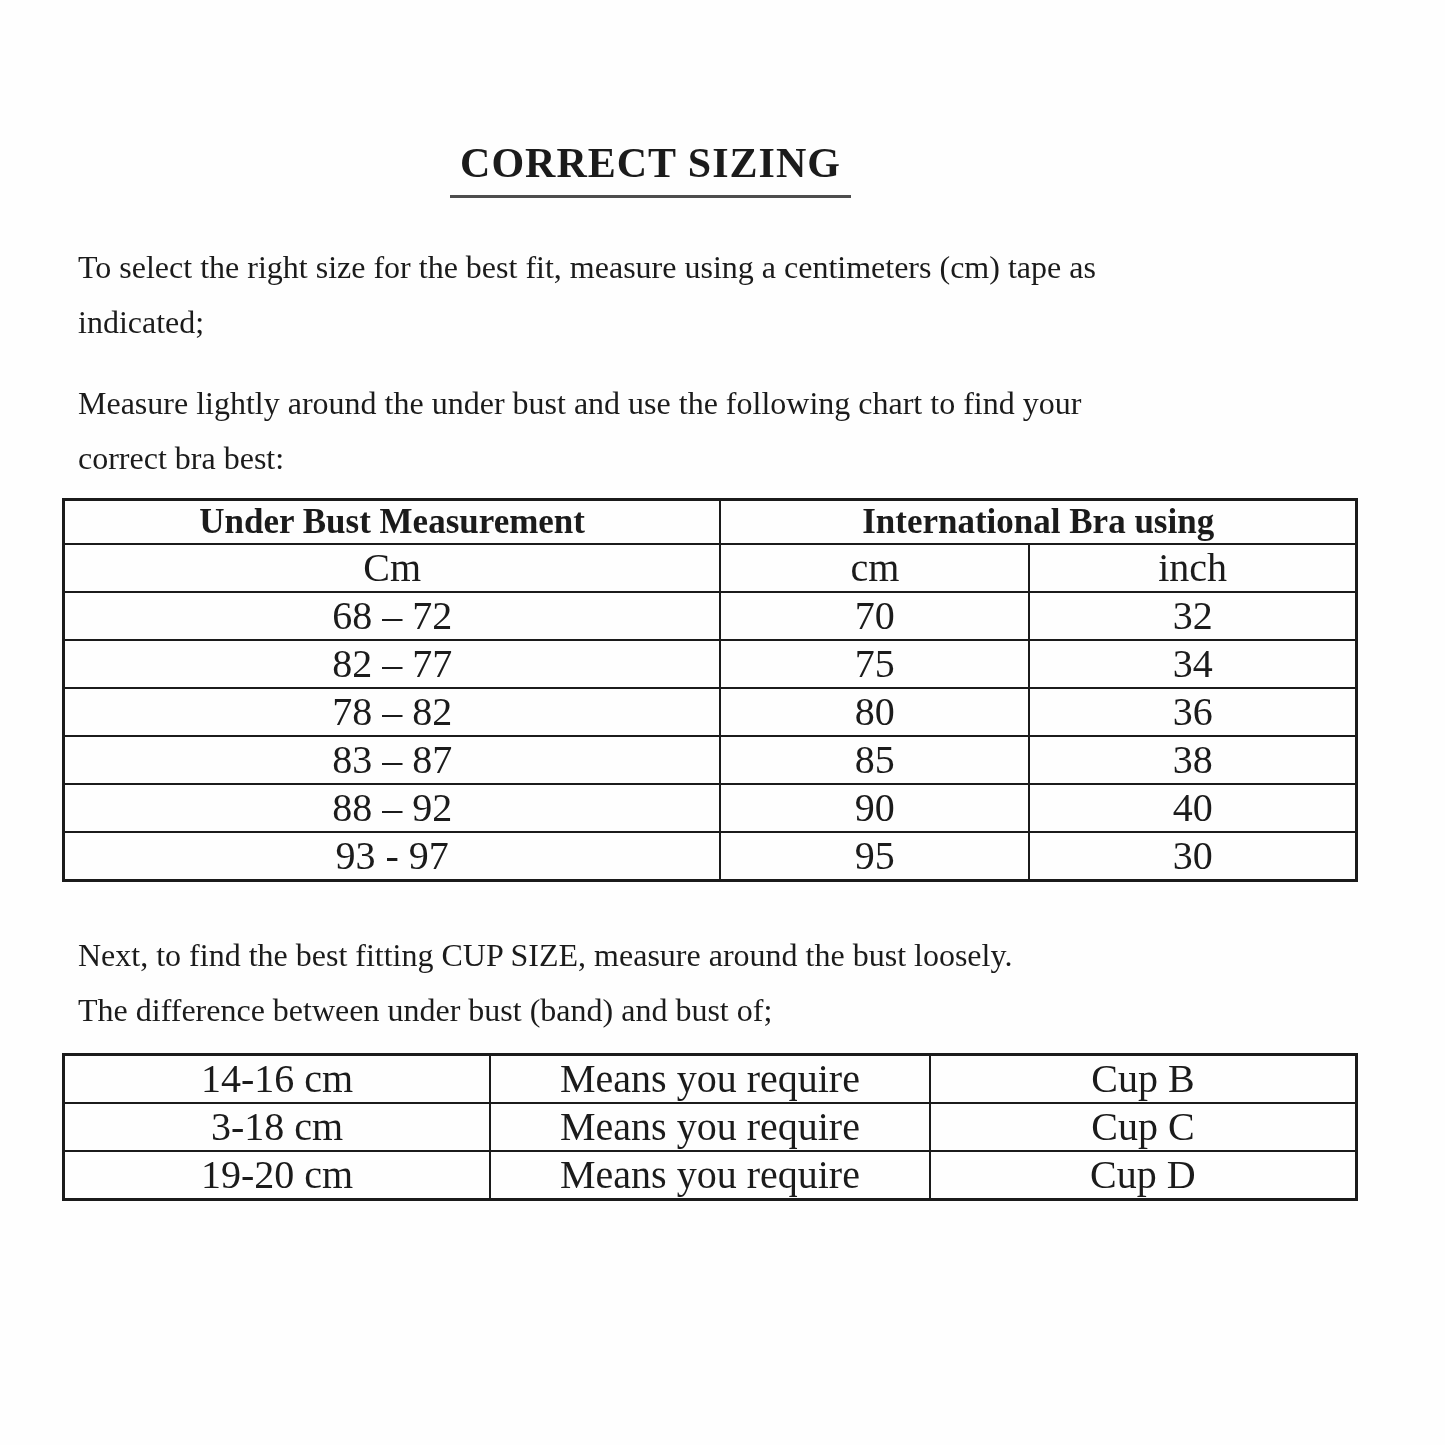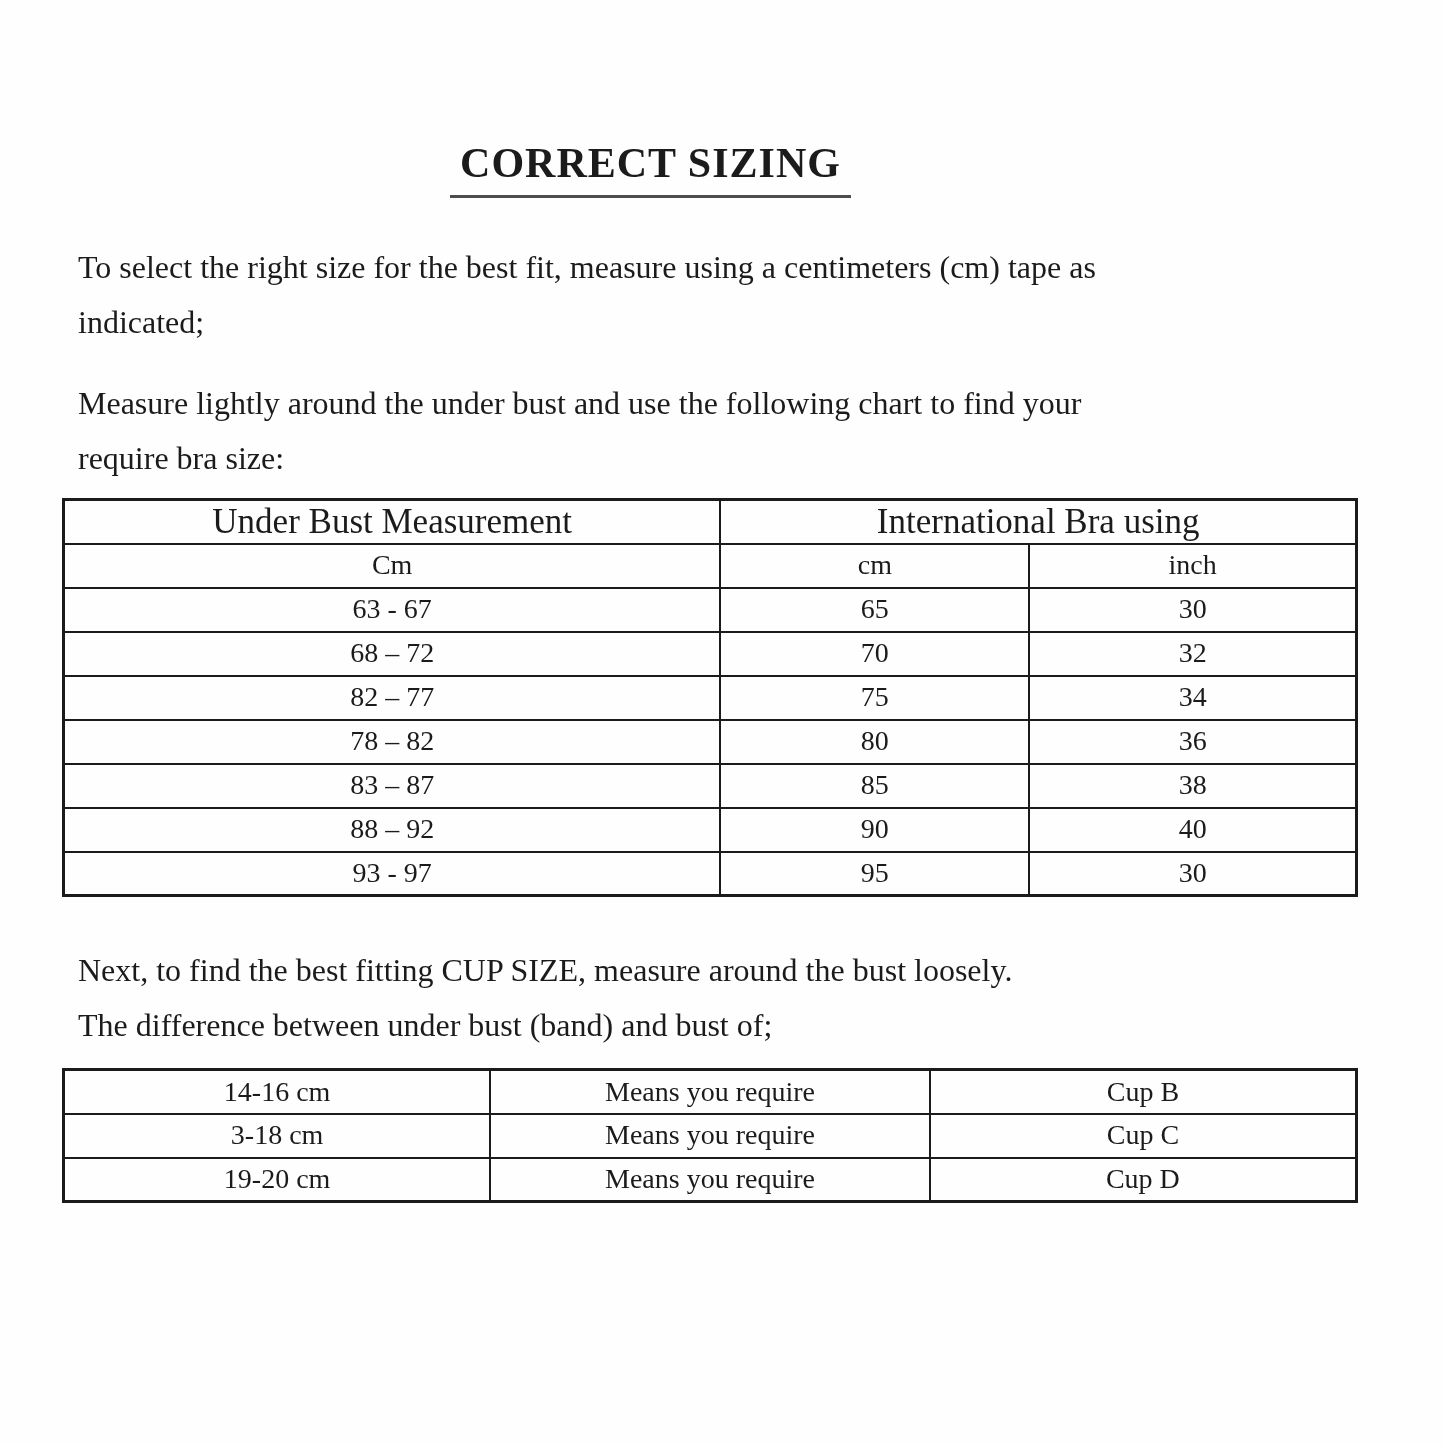--- a/index.html
+++ b/index.html
@@ -45,30 +45,30 @@
     margin-left: 62px;
     width: 1296px;
     border: 3px solid #1b1b1b;
   }
   .size-table { margin-top: 12px; }
   .cup-table  { margin-top: 15px; }
   th, td {
     border: 2px solid #1b1b1b;
     text-align: center;
     vertical-align: middle;
-    font-size: 28px;
+    font-size: 40px;
     font-weight: normal;
     height: 44px;
     padding: 1px 4px;
     line-height: 1.1;
     overflow: hidden;
     white-space: nowrap;
   }
   th.main-header {
-    font-weight: normal;
+    font-weight: bold;
     font-size: 35px;
   }
   .size-table col.c1 { width: 50.8%; }
   .size-table col.c2 { width: 23.9%; }
   .size-table col.c3 { width: 25.3%; }
   .cup-table col.c1 { width: 33%; }
   .cup-table col.c2 { width: 34%; }
   .cup-table col.c3 { width: 33%; }
 </style>
 </head>
@@ -80,46 +80,41 @@
     <span class="title">CORRECT SIZING</span>
   </div>
 
   <p class="para para-1">
     <span class="line">To select the right size for the best fit, measure using a centimeters (cm) tape as</span>
     <span class="line">indicated;</span>
   </p>
 
   <p class="para para-2">
     <span class="line">Measure lightly around the under bust and use the following chart to find your</span>
-    <span class="line">require bra size:</span>
+    <span class="line">correct bra best:</span>
   </p>
 
   <table class="size-table">
     <colgroup>
       <col class="c1">
         <col class="c2">
         <col class="c3">
     </colgroup>
     <thead>
       <tr>
         <th class="main-header">Under Bust Measurement</th>
         <th class="main-header" colspan="2">International Bra using</th>
       </tr>
       <tr>
         <td>Cm</td>
         <td>cm</td>
         <td>inch</td>
       </tr>
     </thead>
     <tbody>
-      <tr>
-        <td>63 - 67</td>
-        <td>65</td>
-        <td>30</td>
-      </tr>
       <tr>
         <td>68 – 72</td>
         <td>70</td>
         <td>32</td>
       </tr>
       <tr>
         <td>82 – 77</td>
         <td>75</td>
         <td>34</td>
       </tr>

